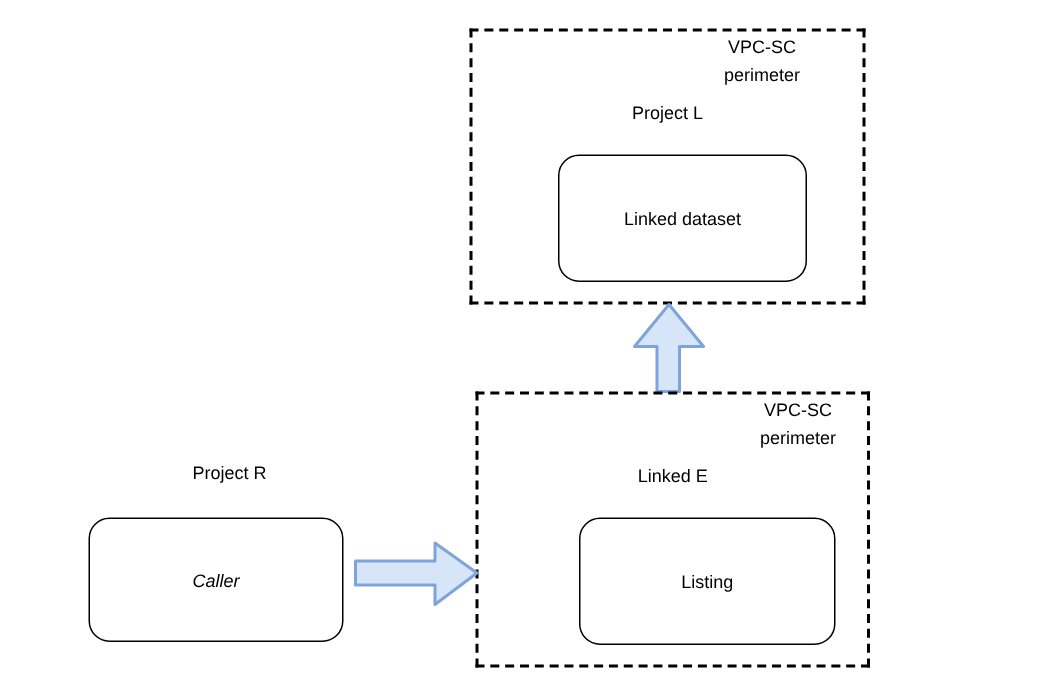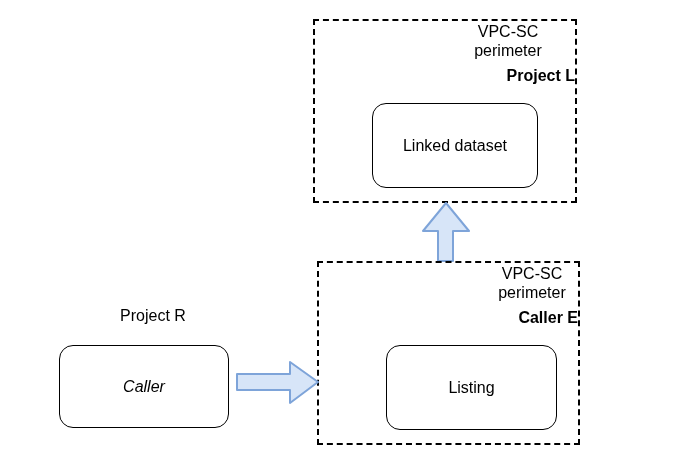--- a/index.html
+++ b/index.html
@@ -13,21 +13,21 @@
   html, body {
     background: #ffffff;
     font-family: "Liberation Sans", sans-serif;
   }
   .canvas {
     position: relative;
     width: 691px;
     height: 462px;
     background: var(--bg-color);
     color: var(--text-color);
-    font-size: 16px;
+    font-size: 12px;
     overflow: hidden;
   }
   .perimeter {
     position: absolute;
     border: 2px dashed var(--border-color);
   }
   .perimeter-top    { left: 313px; top: 19px;  width: 264px; height: 184px; }
   .perimeter-bottom { left: 317px; top: 261px; width: 263px; height: 184px; }
 
   .perimeter-label {
@@ -38,23 +38,22 @@
     line-height: 19px;
   }
   .perimeter-top .perimeter-label    { left: 145px; }
   .perimeter-bottom .perimeter-label { left: 165px; }
 
   .project-label {
     position: absolute;
     top: 45px;
     left: 0;
     right: 0;
-    text-align: right;
+    text-align: center;
     line-height: 19px;
-    font-weight: bold;
   }
   .standalone-label {
     position: absolute;
     text-align: center;
     line-height: 19px;
   }
   .project-r-label { left: 93px; top: 306px; width: 120px; }
 
   .node {
     position: absolute;
@@ -92,21 +91,21 @@
       <span>Linked dataset</span>
     </div>
   </div>
 
   <svg class="block-arrow arrow-up" width="50" height="60" viewBox="0 0 50 60">
     <polygon points="25,1 48,29 32,29 32,59 17,59 17,29 2,29"></polygon>
   </svg>
 
   <div class="perimeter perimeter-bottom">
     <div class="perimeter-label">VPC-SC perimeter</div>
-    <div class="project-label">Caller E</div>
+    <div class="project-label">Linked E</div>
     <div class="node node-listing">
       <span>Listing</span>
     </div>
   </div>
 
   <div class="standalone-label project-r-label">Project R</div>
   <div class="node node-caller">
     <span>Caller</span>
   </div>
 

